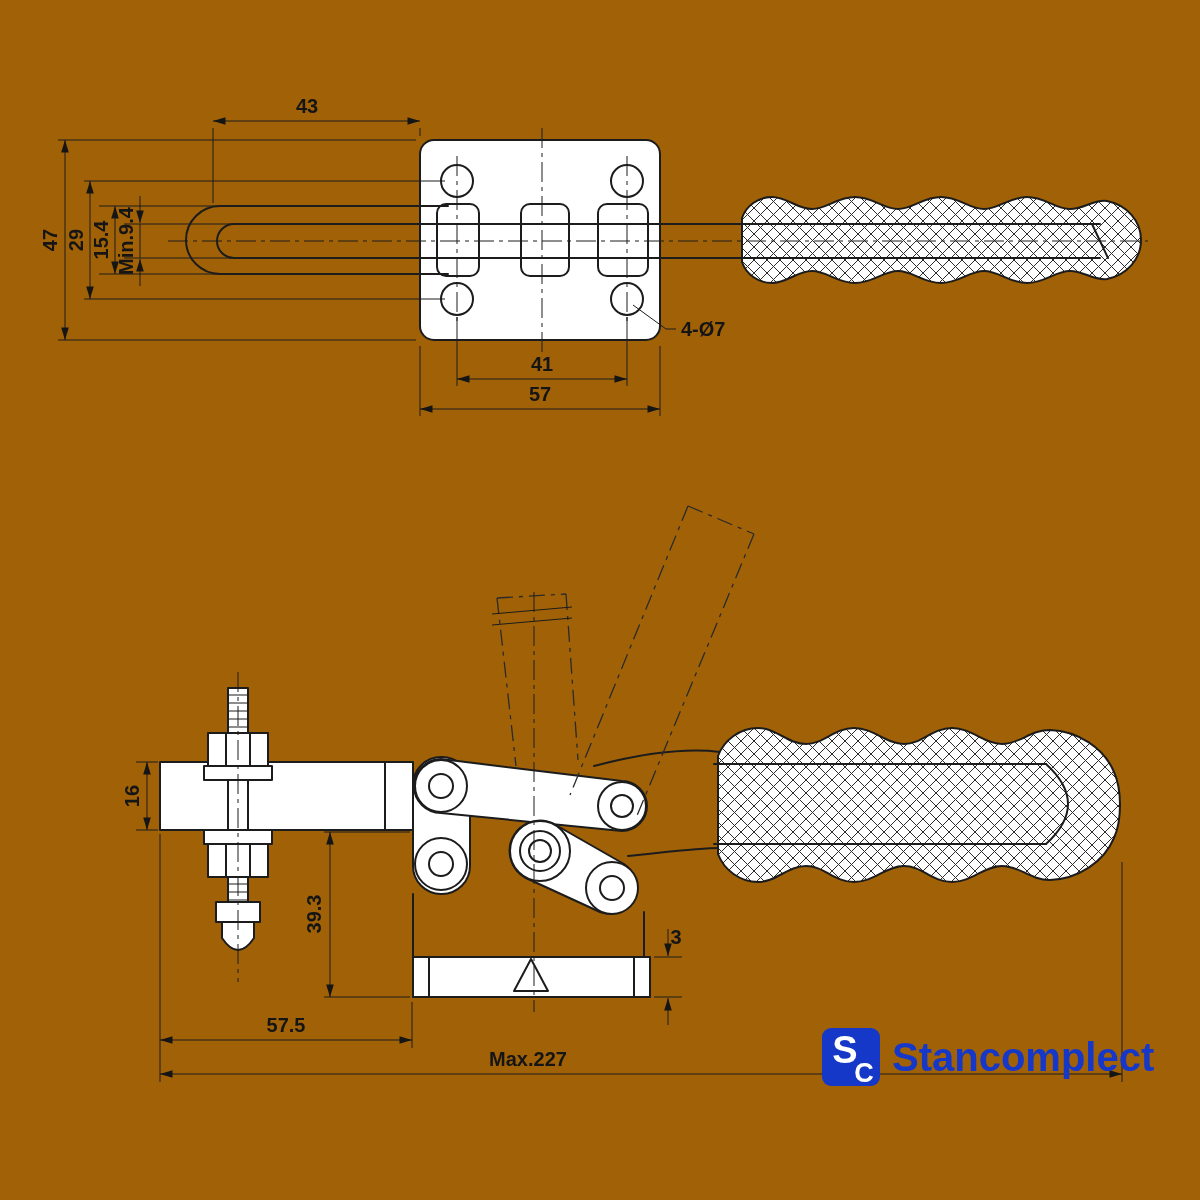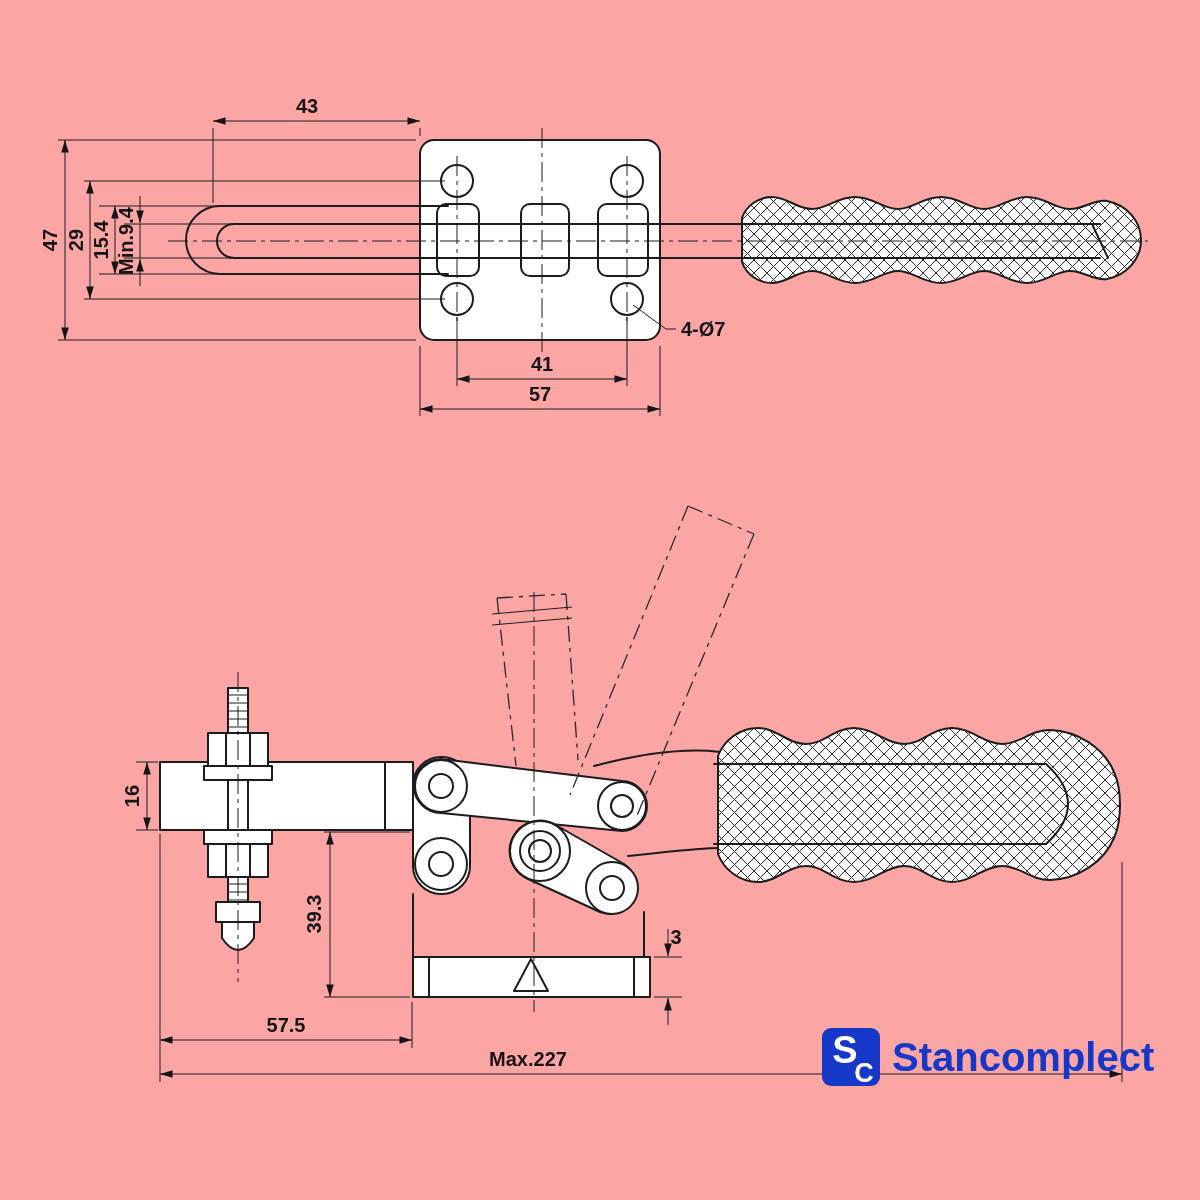--- a/index.html
+++ b/index.html
@@ -1,16 +1,16 @@
 <!DOCTYPE html>
 <html><head>
 <meta charset="utf-8">
 <style>
   html,body { margin:0; padding:0; background:#ffffff; }
-  .canvas { width:1200px; height:1200px; background:#fca5a5; position:relative; overflow:hidden; }
+  .canvas { width:1200px; height:1200px; background:#a16207; position:relative; overflow:hidden; }
   svg { display:block; }
 
   
   .obj   { stroke:#1c1c1c; stroke-width:2;   fill:none; stroke-linejoin:round; stroke-linecap:round; }
   .objf  { stroke:#1c1c1c; stroke-width:2;   fill:#ffffff; stroke-linejoin:round; }
   .thin  { stroke:#1c1c1c; stroke-width:1;   fill:none; }
   .cl    { stroke:#1c1c1c; stroke-width:1;   fill:none; stroke-dasharray:20 5 4 5; }
   .ph    { stroke:#2a2a2a; stroke-width:1.3; fill:none; stroke-dasharray:16 6 4 6; }
   .hatch { stroke:#1c1c1c; stroke-width:2;   fill:url(#hatchpat); stroke-linejoin:round; }
 

